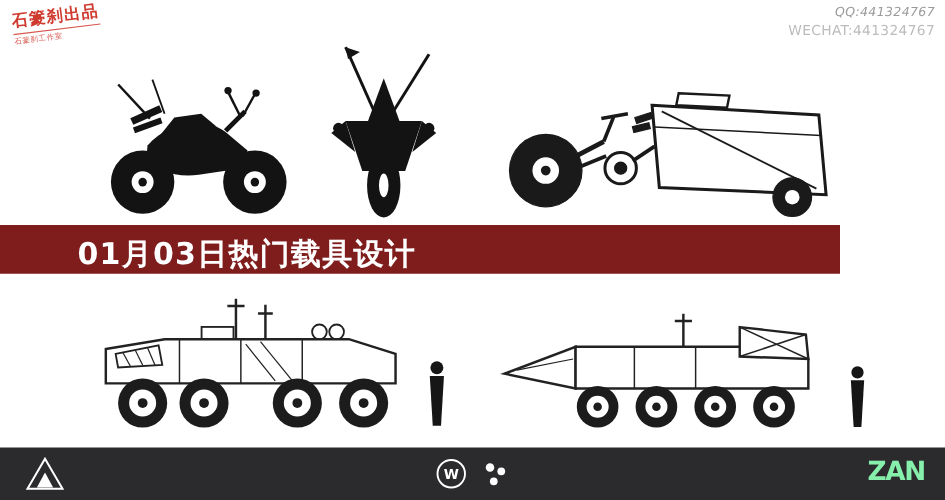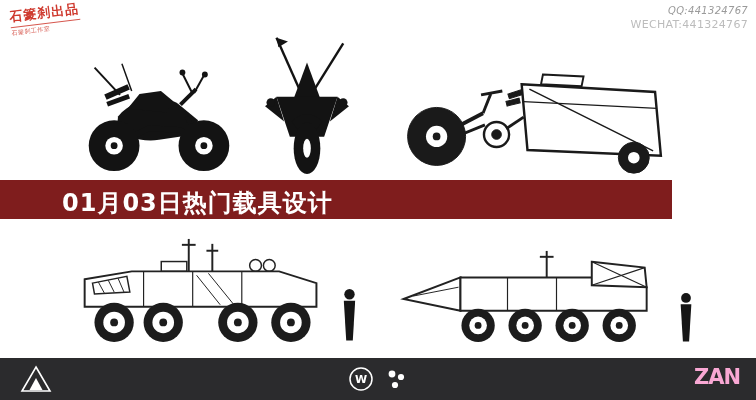--- a/index.html
+++ b/index.html
@@ -50,21 +50,21 @@
     background:#2b2b2d;
   }
   .footer .tri-logo{position:absolute;left:20px;top:7px;}
   .footer .center-group{
     position:absolute;left:50%;top:0;height:42px;
     transform:translateX(-50%);
     display:flex;align-items:center;gap:10px;
   }
   .footer .brand{
     position:absolute;right:16px;top:7px;
-    color:#f9a8d4;font-size:21px;font-weight:800;
+    color:#86efac;font-size:21px;font-weight:800;
     letter-spacing:-1px;font-family:"DejaVu Sans","Liberation Sans",sans-serif;
   }
 </style>
 </head>
 <body>
 
 <div class="page">
 
   <div class="watermark">
     <div class="wm-qq">QQ:441324767</div>

